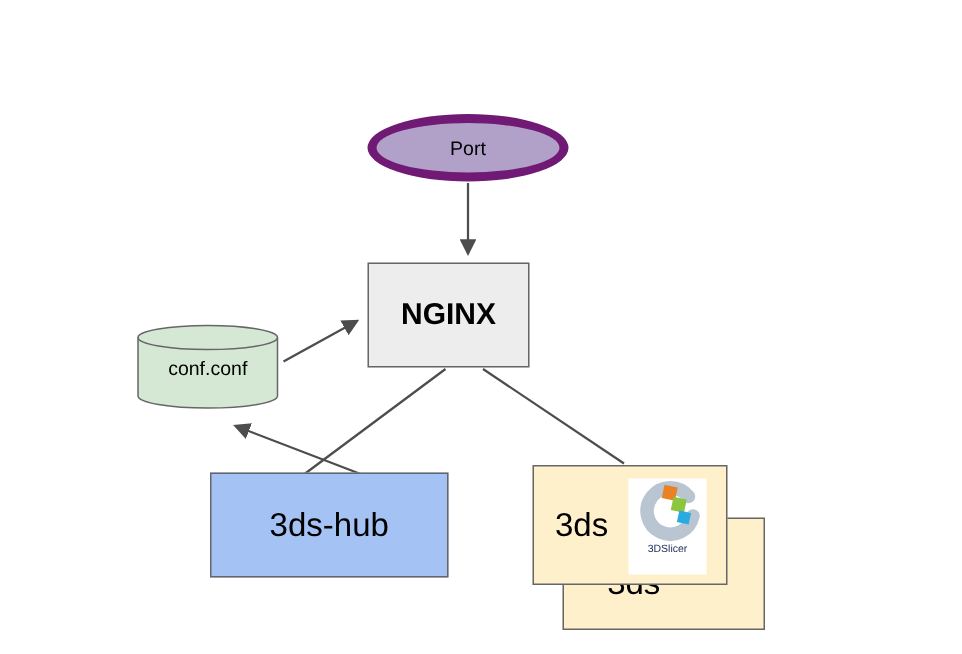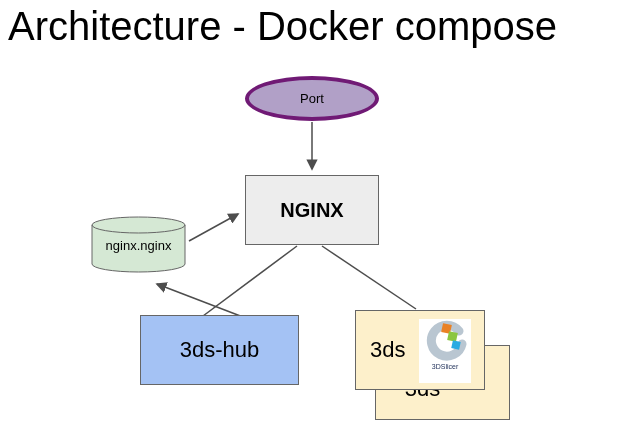--- a/index.html
+++ b/index.html
@@ -35,27 +35,27 @@
     display: flex;
     align-items: center;
     justify-content: center;
     color: #000000;
   }
   .rect-node { border: 1px solid #666666; }
   #node-port {
     left: 245px; top: 76px;
     width: 134px; height: 45px;
     background: #b1a0c7;
-    border: 4px solid #701a75;
+    border: 6px solid #701a75;
     border-radius: 50%;
     font-size: 13px;
   }
   #node-nginx {
     left: 245px; top: 175px;
-    width: 134px; height: 70px;
+    width: 108px; height: 70px;
     background: #ededed;
     font-size: 20px;
     font-weight: 700;
   }
   #node-conf {
     left: 91px; top: 216px;
     width: 95px; height: 57px;
     border: none;
     background: transparent;
   }
@@ -113,21 +113,20 @@
     color: #1c2d56;
     margin-top: -2px;
     white-space: nowrap;
   }
 </style>
 </head>
 <body>
 
 <div id="slide">
 
-  <div id="title">Architecture - Docker compose</div>
 
   <svg id="edges" viewBox="0 0 641 436">
     <defs>
       <marker id="arrow" viewBox="0 0 10 10" refX="8.5" refY="5" markerWidth="7.5" markerHeight="7.5" orient="auto-start-reverse">
         <path d="M0,0 L10,5 L0,10 z" fill="#4d4d4d"></path>
       </marker>
     </defs>
 
     <line x1="312" y1="122" x2="312" y2="169" stroke="#4d4d4d" stroke-width="1.5" marker-end="url(#arrow)"></line>
 
@@ -146,21 +145,21 @@
 
   <div id="node-nginx" class="node rect-node">
     <span>NGINX</span>
   </div>
 
   <div id="node-conf" class="node">
     <svg width="95" height="57" viewBox="0 0 95 57">
       <path d="M1,9 A46.5,8 0 0 1 94,9 L94,48 A46.5,8 0 0 1 1,48 Z" fill="#d5e8d4" stroke="#666666" stroke-width="1"></path>
       <path d="M1,9 A46.5,8 0 0 0 94,9" fill="none" stroke="#666666" stroke-width="1"></path>
     </svg>
-    <div class="cyl-label">nginx.nginx</div>
+    <div class="cyl-label">conf.conf</div>
   </div>
 
   <div id="node-hub" class="node rect-node">
     <span>3ds-hub</span>
   </div>
 
   <div id="node-3ds-back" class="node rect-node">
     <div class="back-label">3ds</div>
   </div>
 

